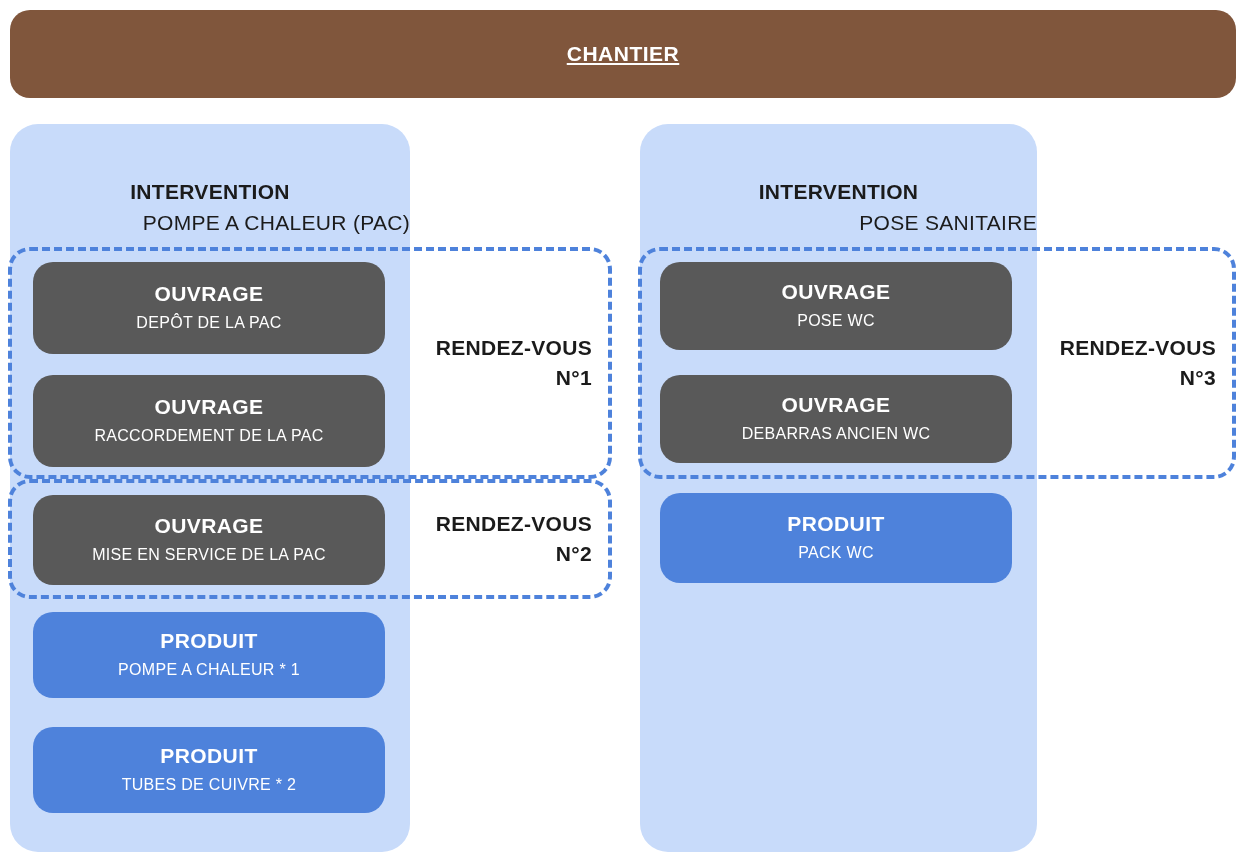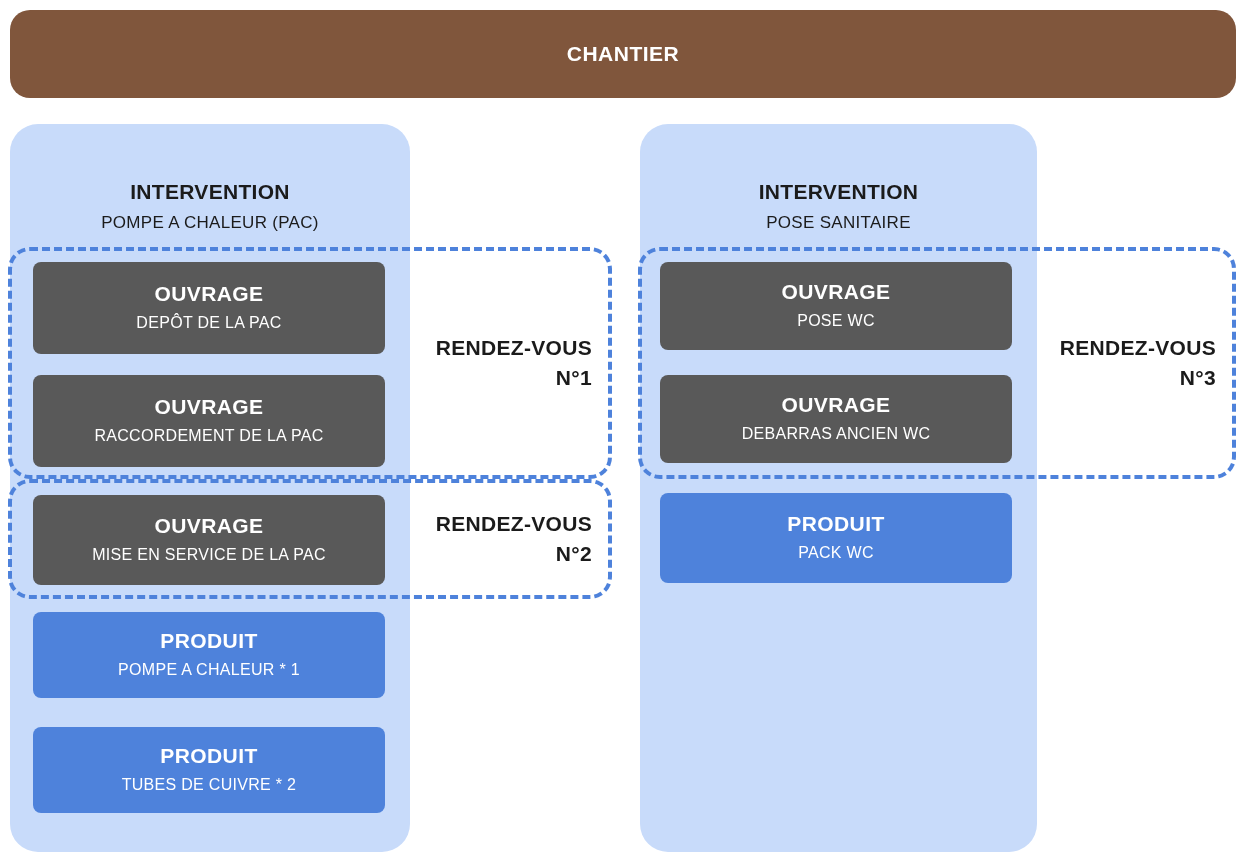--- a/index.html
+++ b/index.html
@@ -22,20 +22,21 @@
     left: 10px; top: 10px;
     width: 1226px; height: 88px;
     background: var(--brown, #80563C);
     border-radius: 20px;
     display: flex;
     flex-direction: column;
     align-items: center;
     justify-content: center;
     gap: 6px;
     color: #ffffff;
+    text-decoration: underline;
   }
   .chantier-title   { font-weight: bold; font-size: 21px; letter-spacing: .5px; }
   .chantier-subtitle{ font-size: 21px; letter-spacing: .3px; }
 
   
   .panel {
     position: absolute;
     top: 124px;
     height: 728px;
     background: var(--panel_blue, #C8DBFA);
@@ -46,22 +47,22 @@
   .panel-title {
     margin-top: 52px;
     text-align: center;
     font-weight: bold;
     font-size: 21px;
     line-height: 31px;
     color: var(--text_dark, #1B1B1B);
     letter-spacing: .3px;
   }
   .panel-subtitle {
-    text-align: center;
-    font-size: 17px;
+    text-align: right;
+    font-size: 21px;
     line-height: 31px;
     color: var(--text_dark, #1B1B1B);
     letter-spacing: .3px;
   }
 
   
   .rdv {
     position: absolute;
     border: 4px dashed var(--accent_blue, #4E82DB);
     border-radius: 22px;
@@ -79,21 +80,21 @@
     font-size: 21px;
     line-height: 30px;
     color: var(--text_dark, #1B1B1B);
     letter-spacing: .3px;
   }
 
   
   .node {
     position: absolute;
     width: 352px;
-    border-radius: 8px;
+    border-radius: 20px;
     display: flex;
     flex-direction: column;
     align-items: center;
     justify-content: center;
     color: #ffffff;
     line-height: 29px;
   }
   .node-type { font-weight: bold; font-size: 21px; letter-spacing: .4px; }
   .node-name { font-size: 16px; letter-spacing: .3px; }
   .dark { background: var(--dark_gray, #595959); }

